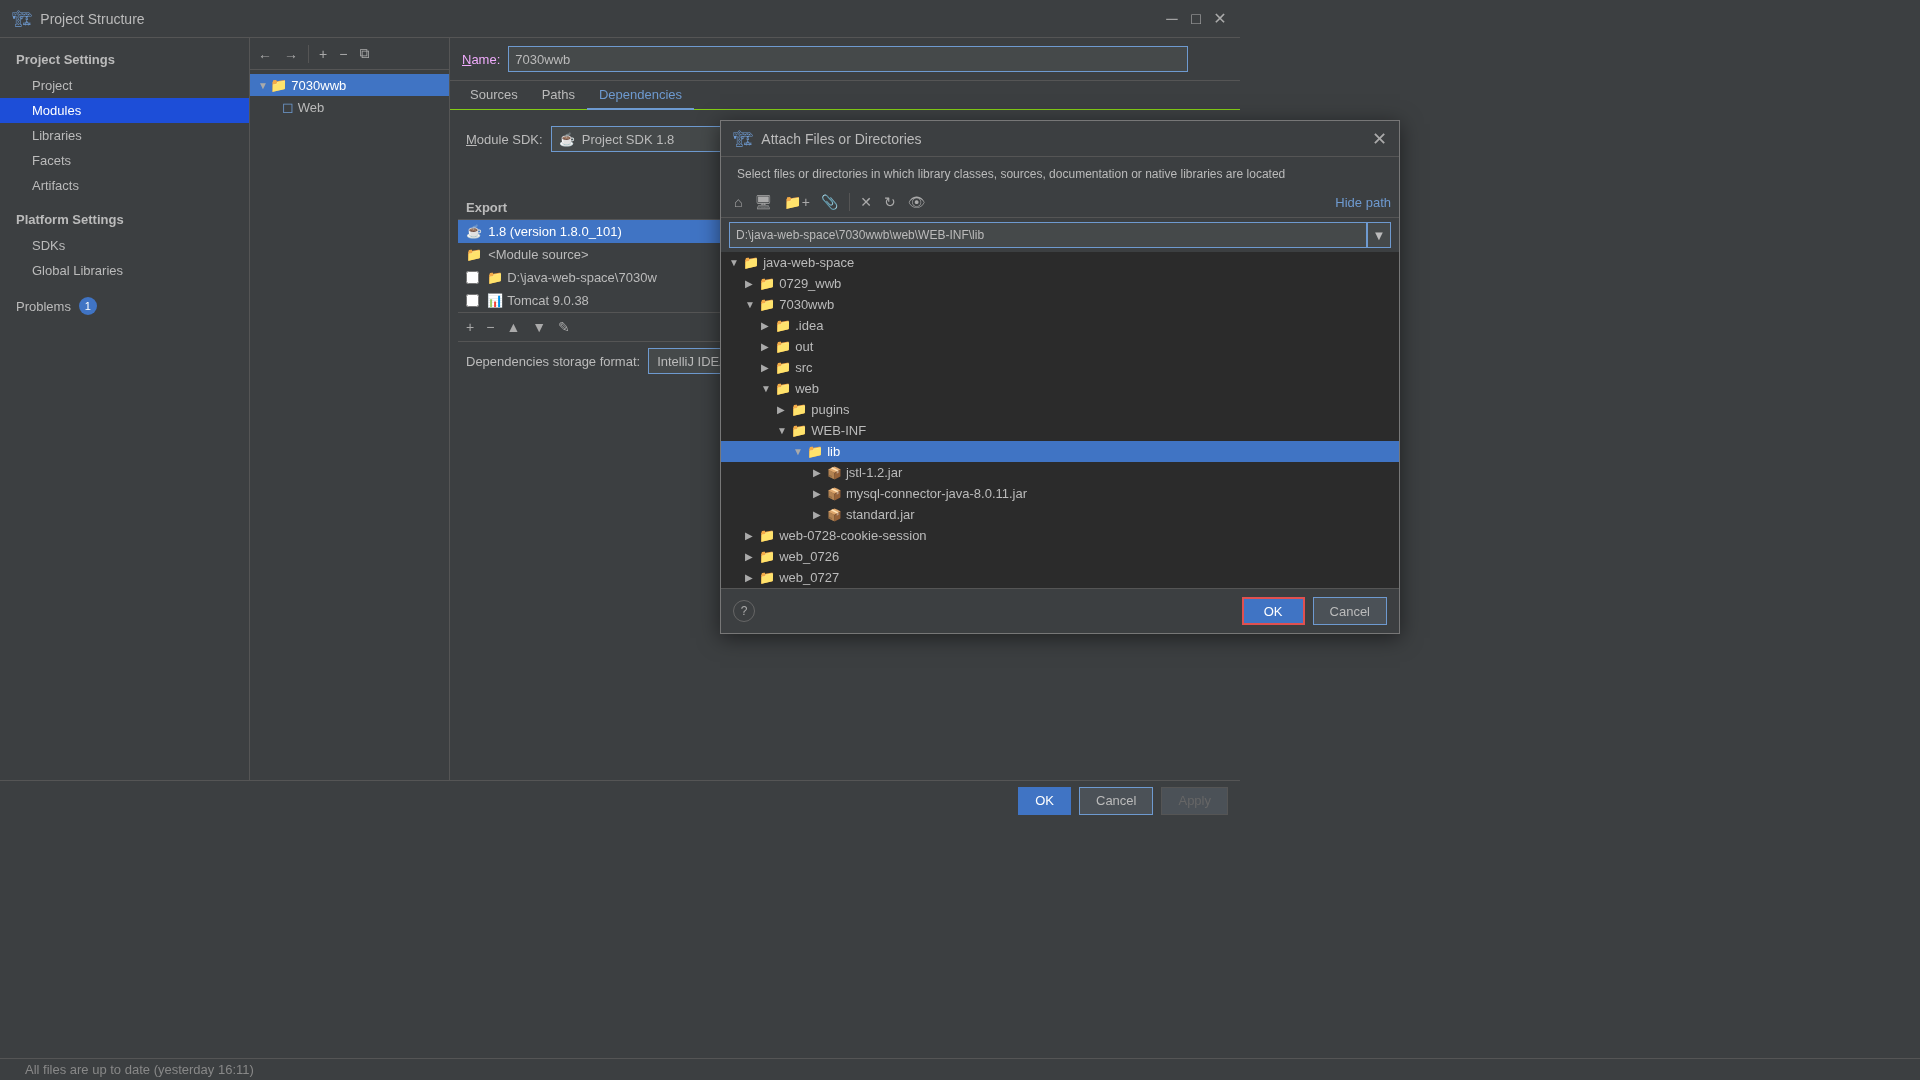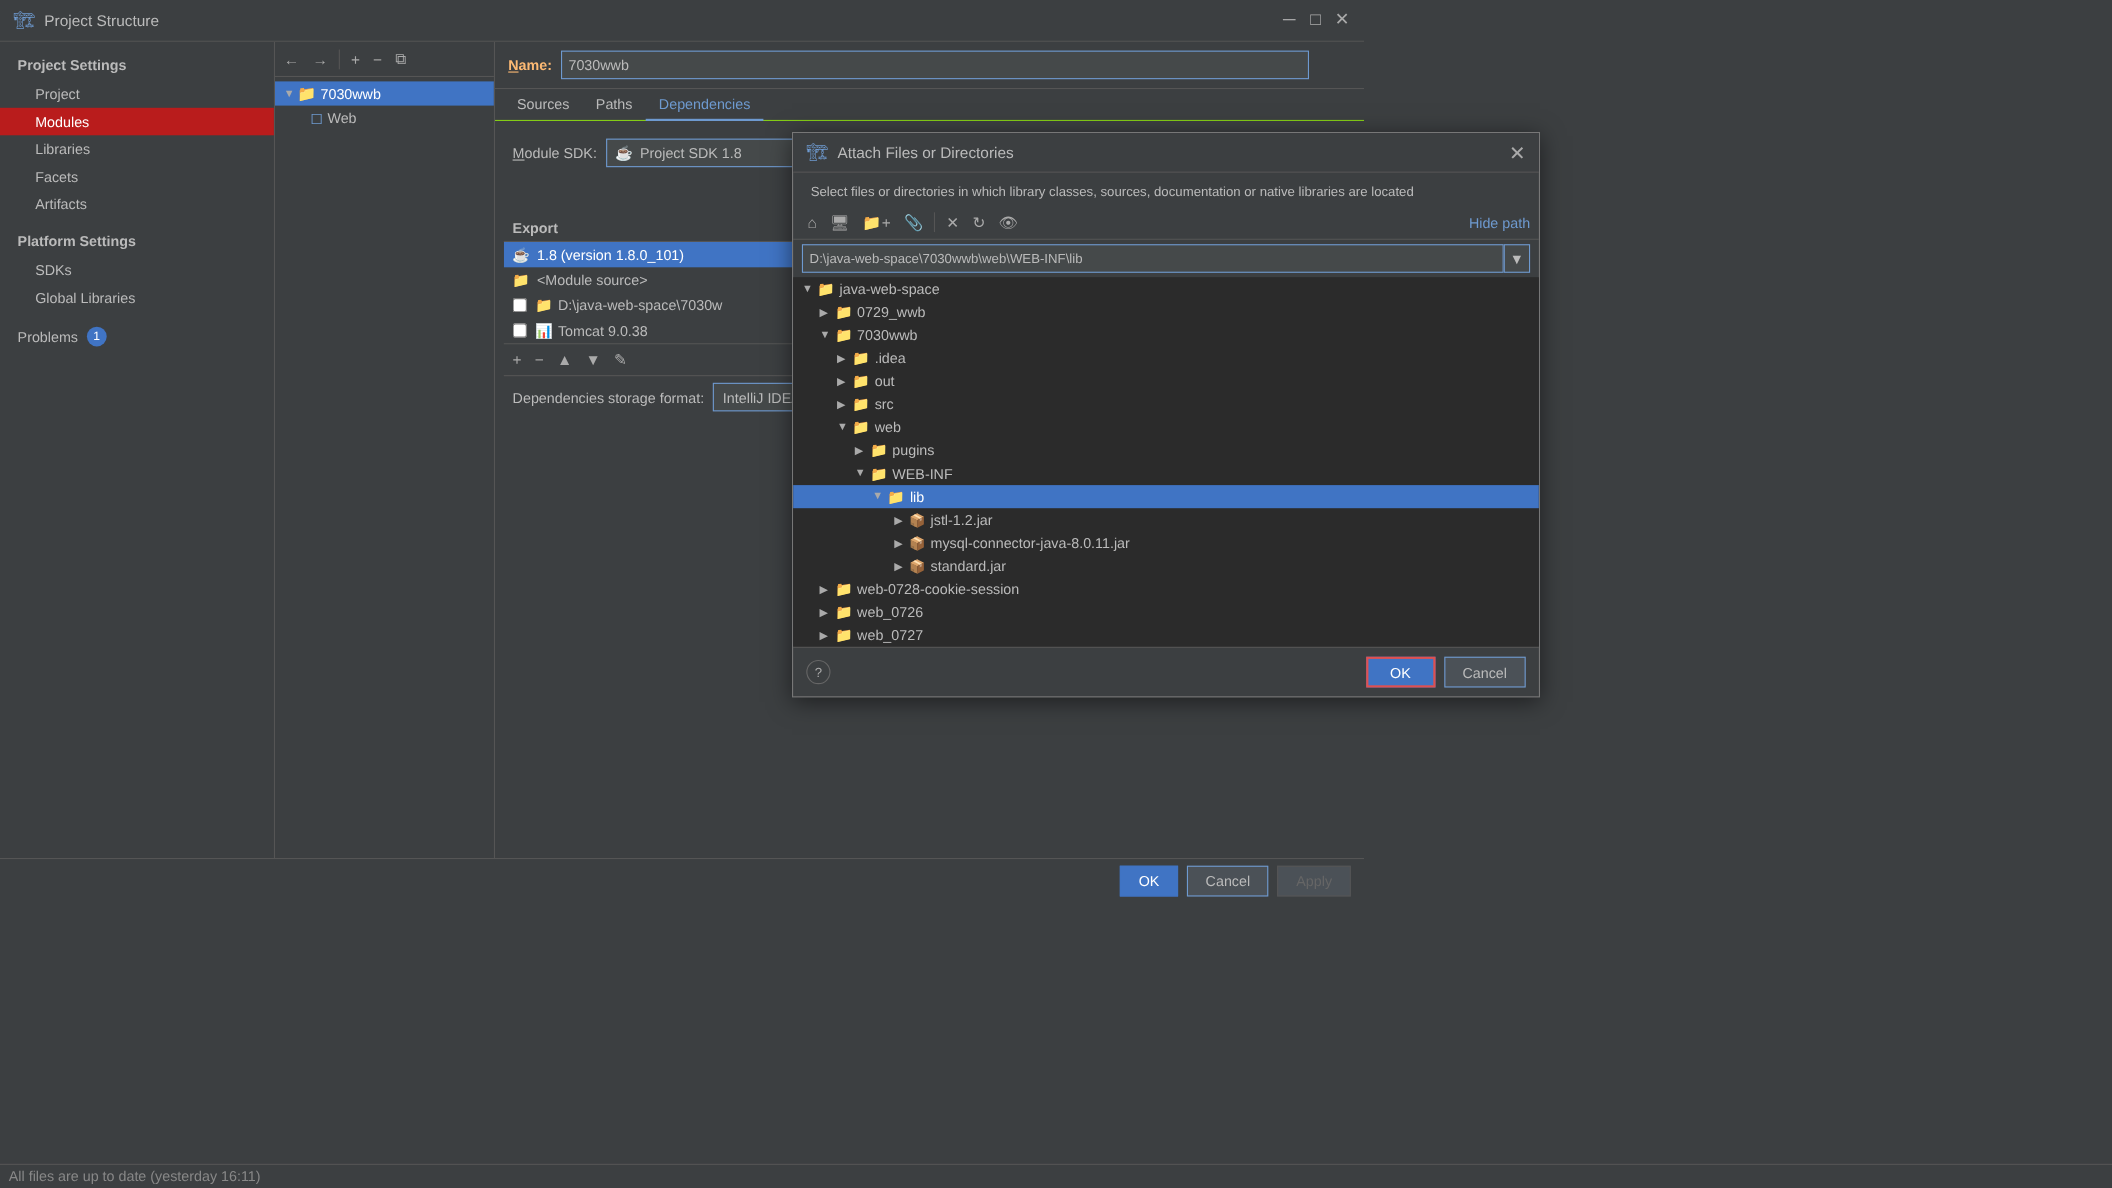--- a/index.html
+++ b/index.html
@@ -45,21 +45,21 @@
       color: #bbb;
       font-weight: bold;
       font-size: 13px;
       padding: 6px 16px;
     }
     .sidebar-item {
       padding: 5px 16px 5px 32px;
       color: #bbb;
       cursor: pointer;
     }
-    .sidebar-item.active { background: #b91c1c; color: #fff; }
+    .sidebar-item.active { background: #1d4ed8; color: #fff; }
     .sidebar-sep { height: 8px; }
     .sidebar-platform-title {
       color: #bbb;
       font-weight: bold;
       font-size: 13px;
       padding: 6px 16px;
     }
     .sidebar-problems {
       display: flex;
       align-items: center;
@@ -123,21 +123,21 @@
       background: #3c3f41;
       display: flex;
       flex-direction: column;
     }
     .module-name-row {
       display: flex;
       align-items: center;
       padding: 8px 12px;
       border-bottom: 1px solid #555;
     }
-    .module-name-label { color: #fdba74; margin-right: 8px; font-weight: bold; }
+    .module-name-label { color: #f0abfc; margin-right: 8px; }
     .module-name-label u { text-decoration: underline; }
     .module-name-input {
       background: #45494a;
       border: 1px solid #6e9ad0;
       color: #bbb;
       padding: 2px 6px;
       width: 680px;
       height: 26px;
       font-size: 13px;
     }
@@ -261,21 +261,21 @@
 
     
     .status-bar {
       position: absolute;
       bottom: 0; left: 0; right: 0;
       height: 22px;
       background: #3c3f41;
       border-top: 1px solid #555;
       display: flex;
       align-items: center;
-      padding: 0 8px;
+      padding: 0 25px;
       color: #888;
       font-size: 12px;
     }
 
     
     .attach-dialog {
       position: absolute;
       top: 120px;
       left: 720px;
       width: 680px;

